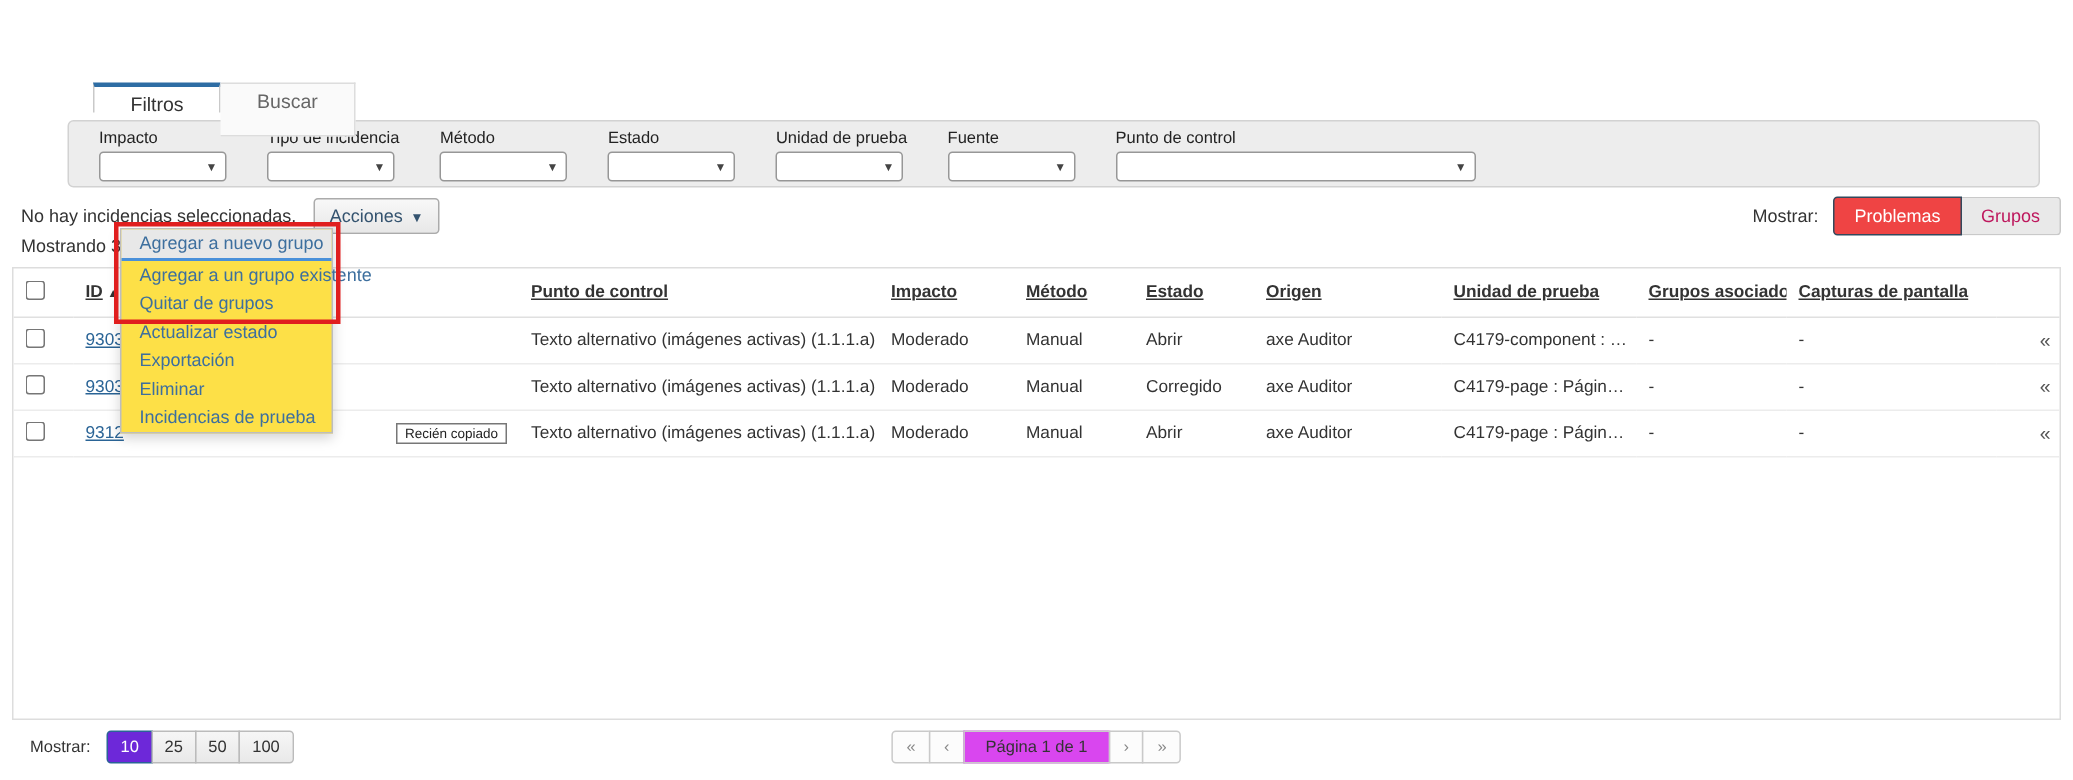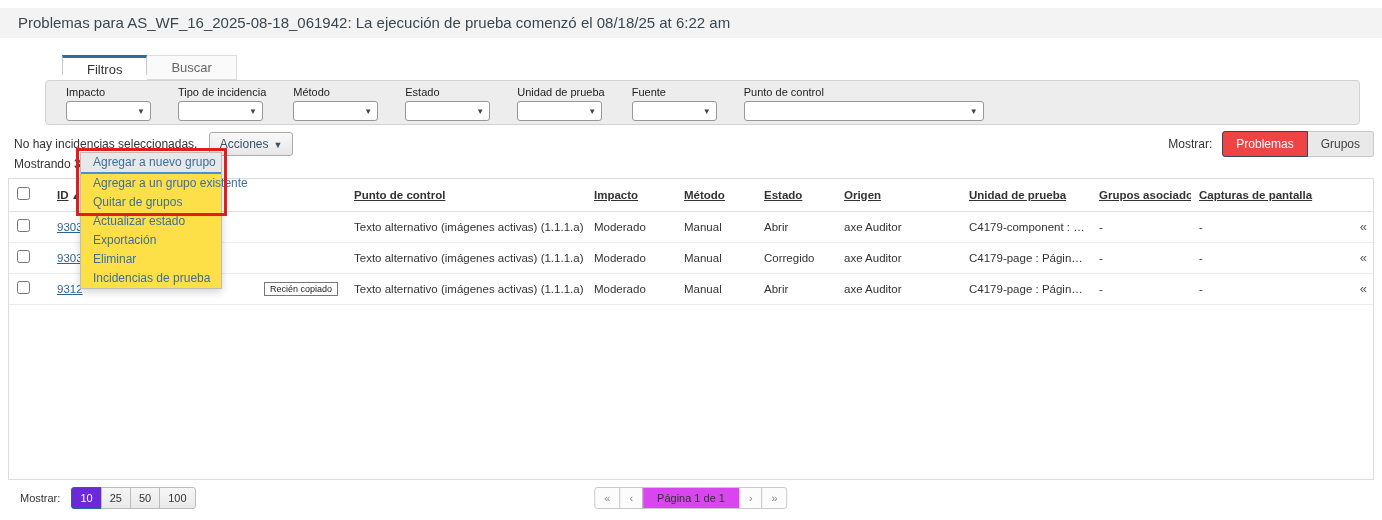--- a/index.html
+++ b/index.html
@@ -9,21 +9,21 @@
 
   
   .title-bar { position:absolute; top:8px; left:0; right:0; height:30px; background:#f3f3f3;
     line-height:30px; padding-left:18px; font-size:15px; color:#3a4750; white-space:nowrap; }
 
   
   .tabs { position:absolute; top:55px; left:62px; display:flex; z-index:3; }
   .tab { height:20px; padding:4px 24px; font-size:13px; cursor:pointer; }
   .tab.active { background:#fff; border:1px solid #c9c9c9; border-top:3px solid #2e6da4;
     border-bottom:none; color:#333; }
-  .tab.inactive { background:#fafafa; border:1px solid #ddd; border-left:none; color:#666; height:25px; }
+  .tab.inactive { background:#fafafa; border:1px solid #ddd; border-left:none; color:#666; height:36px; }
 
   
   .filter-panel { position:absolute; top:80px; left:45px; width:1315px; height:45px;
     background:#ededed; border:1px solid #d2d2d2; border-radius:4px;
     display:flex; gap:27px; padding:5px 0 0 20px; z-index:1; }
   .filter-group label { display:block; font-size:11px; color:#222; margin-bottom:3px; }
   .select-box { width:85px; height:20px; background:#fff; border:1px solid #979797; border-radius:3px;
     position:relative; cursor:pointer; }
   .select-box.wide { width:240px; }
   .select-box .arrow { position:absolute; right:5px; top:5px; font-size:8px; color:#444; line-height:10px; }
@@ -31,21 +31,21 @@
   
   .selection-row { position:absolute; top:131px; left:14px; right:8px; height:26px; font-size:12px; }
   .selection-text { display:inline-block; line-height:26px; color:#333; }
   .actions-btn { display:inline-block; margin-left:8px; padding:4px 10px; font-size:12px; color:#34536f;
     background:linear-gradient(#f8f8f8,#e7e7e7); border:1px solid #ababab; border-radius:3px; cursor:pointer; }
   .actions-btn .caret { font-size:9px; margin-left:5px; color:#34536f; }
   .view-toggle { position:absolute; right:0; top:0; display:flex; align-items:center; }
   .view-toggle .lbl { font-size:12px; margin-right:10px; color:#333; }
   .vbtn { font-size:12px; padding:5px 13px; border:1px solid #c9c9c9; cursor:pointer; }
   .vbtn.active { background:#ef4444; border-color:#33485c; color:#fff; border-radius:3px 0 0 3px; }
-  .vbtn.inactive { background:#e9e9e9; color:#404040; border-left:none; border-radius:0 3px 3px 0; }
+  .vbtn.inactive { background:#e9e9e9; color:#be185d; border-left:none; border-radius:0 3px 3px 0; }
   .showing-text { position:absolute; top:157px; left:14px; font-size:12px; color:#333; }
 
   
   .actions-menu { position:absolute; top:152px; left:80px; width:142px; background:#fde047;
     border:1px solid #bdbdbd; box-shadow:0 3px 8px rgba(0,0,0,.18); z-index:6; }
   .menu-item { padding:3px 12px; font-size:12px; line-height:13px; color:#3d6f9e; cursor:pointer; white-space:nowrap; }
   .menu-item.hovered { background:#e8e8e8; border-bottom:2px solid #4a90d9; }
   .red-annotation { position:absolute; top:148px; left:76px; width:151px; height:68px;
     border:3px solid #e01e1e; z-index:7; pointer-events:none; }
 
@@ -80,21 +80,20 @@
     color:#888; cursor:pointer; }
   .pg-btn:first-child { border-radius:3px 0 0 3px; margin-left:0; }
   .pg-btn:last-child { border-radius:0 3px 3px 0; }
   .pg-label { padding:4px 14px; font-size:11px; border:1px solid #c9c9c9; margin-left:-1px; background:#d946ef; color:#333;text-align:right; }
 </style>
 </head>
 <body>
 
 <div class="page">
 
-  <div class="title-bar">Problemas para AS_WF_16_2025-08-18_061942: La ejecución de prueba comenzó el 08/18/25 at 6:22 am</div>
 
   <div class="tabs">
     <div class="tab active">Filtros</div>
     <div class="tab inactive">Buscar</div>
   </div>
 
   <div class="filter-panel">
     <div class="filter-group">
       <label>Impacto</label>
       <div class="select-box">

